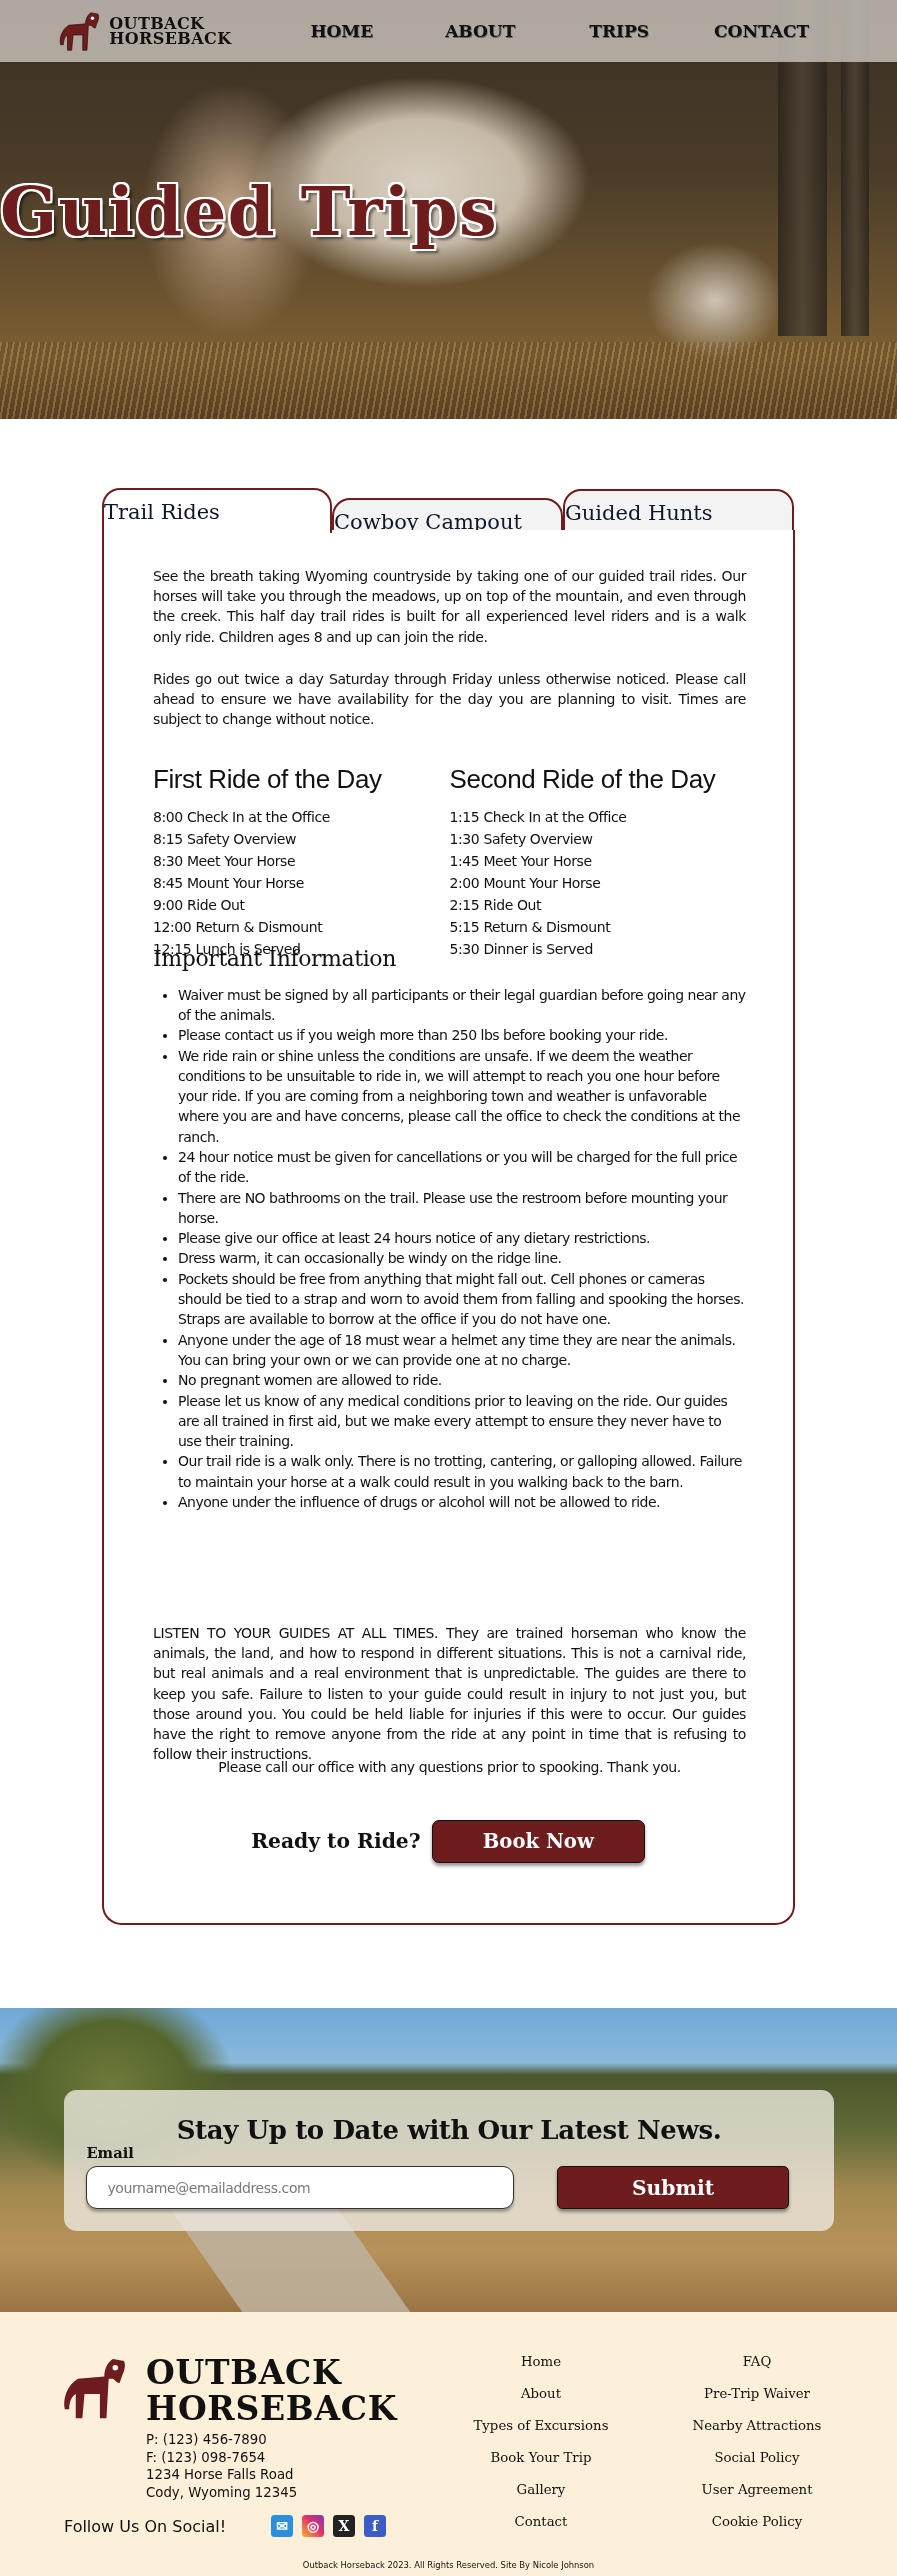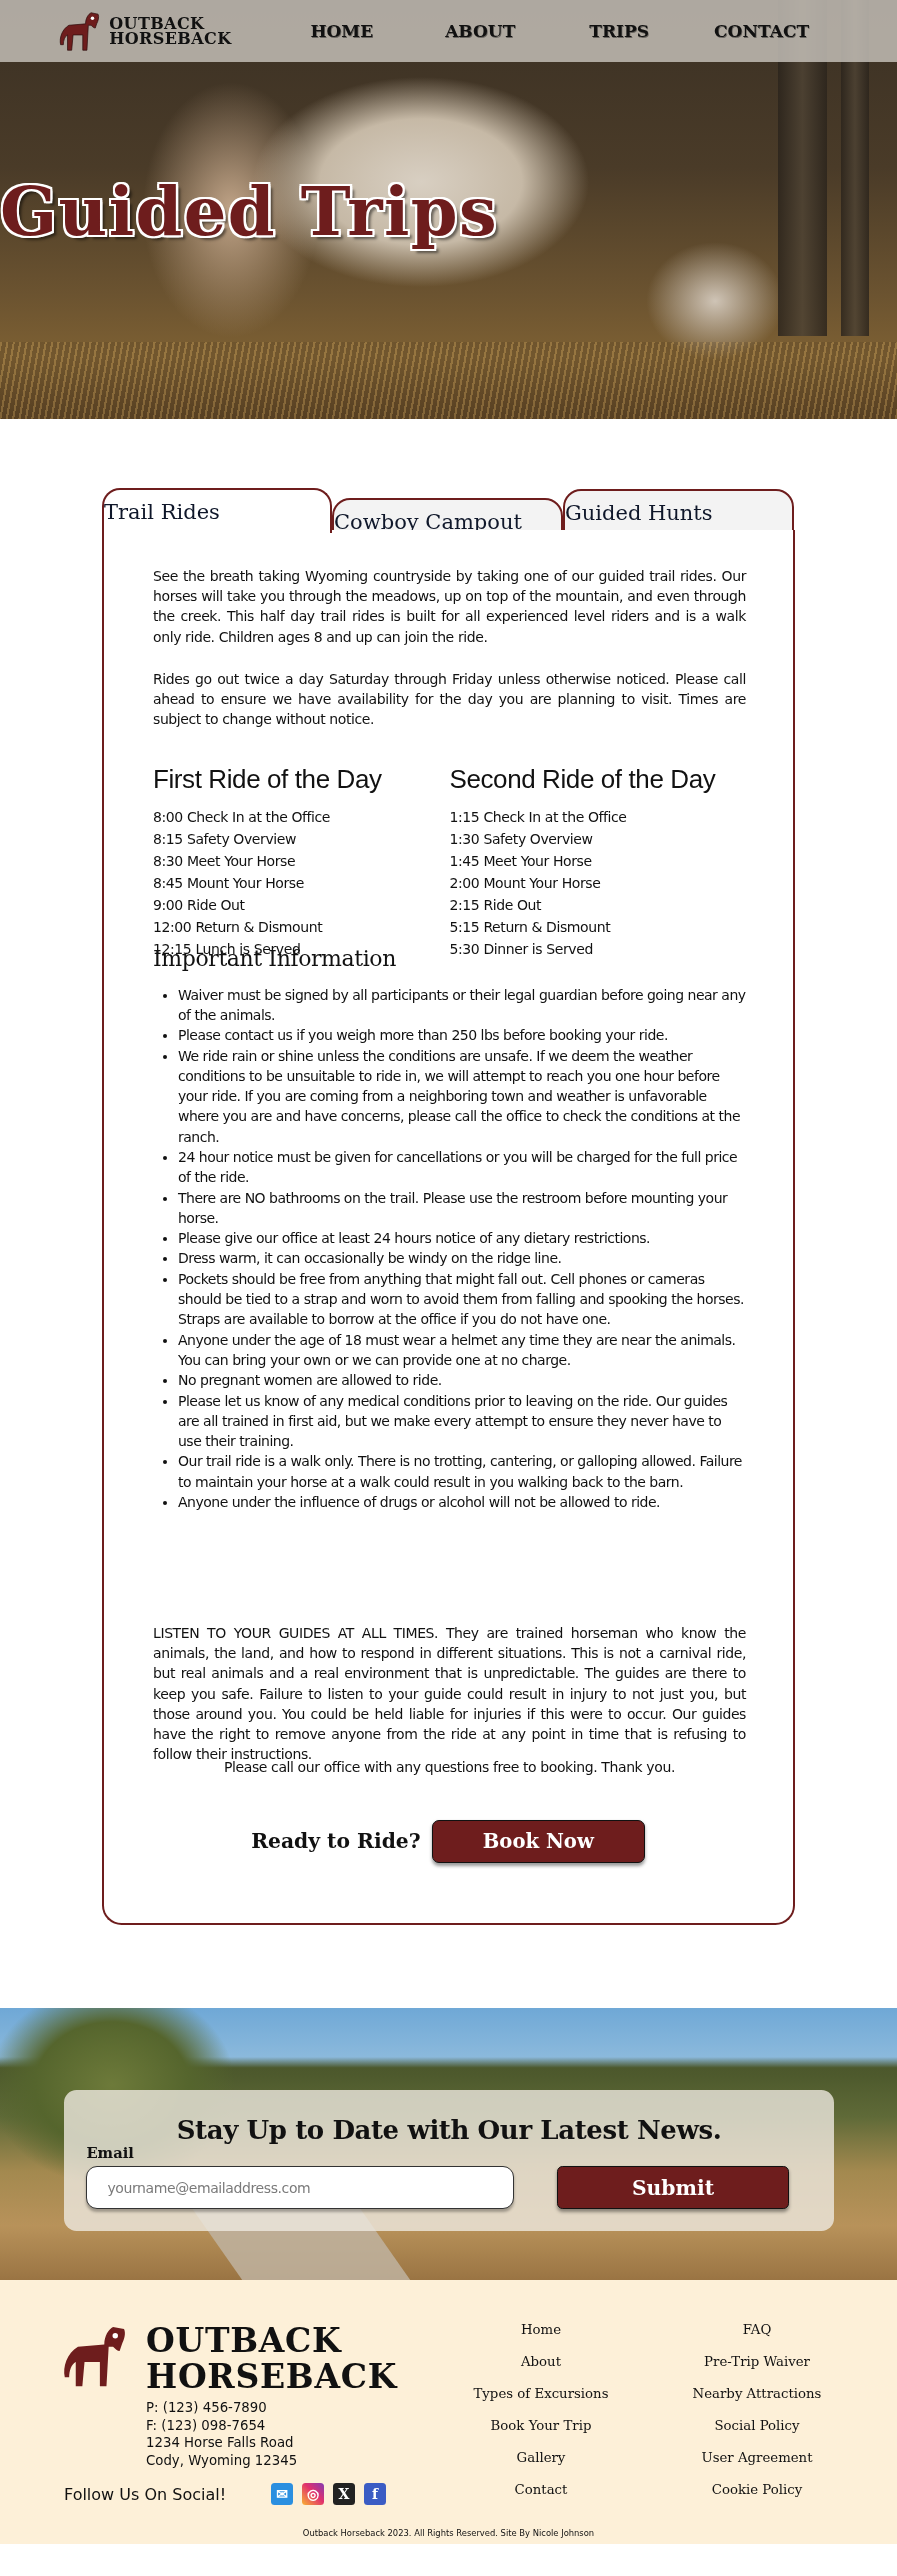--- a/index.html
+++ b/index.html
@@ -72,21 +72,21 @@
   .cta { position: absolute; top: 1290px; left: 0; width: 688px; display: flex; justify-content: center; align-items: center; }
   .cta-label { font-family: "DejaVu Serif", serif; font-weight: bold; font-size: 20.3px; margin-right: 11.2px; }
   .btn {
     background: #6e1d1d; color: #fff; border: 1.4px solid #111; border-radius: 7px;
     font-family: "DejaVu Serif", serif; font-weight: bold; box-shadow: 0 2.8px 3.5px rgba(0,0,0,0.4); cursor: pointer;
   }
   .book { width: 213px; height: 43px; font-size: 19.6px; }
 
   
   .news {
-    position: relative; width: 897px; height: 272px; overflow: hidden;
+    position: relative; width: 897px; height: 304px; overflow: hidden;
     background:
       linear-gradient(180deg, #6fa8d6 0%, #8bb9dc 18%, rgba(0,0,0,0) 22%),
       linear-gradient(180deg, #3d4a26 0%, #4e5a2d 25%, #5f6a38 40%, #a3894f 60%, #b8925a 80%, #9a7443 100%);
   }
   .news .trees { position: absolute; left: 0; top: 0; width: 294px; height: 210px; background: radial-gradient(ellipse 154px 126px at 112px 77px, #6d7a3a 0%, #55652d 50%, rgba(0,0,0,0) 80%); }
   .news .path { position: absolute; left: 203px; bottom: 0; width: 168px; height: 112px; background: #bfb3a0; transform: skewX(35deg); opacity: 0.85; }
   .news-panel {
     position: absolute; left: 64px; top: 82px; width: 770px; height: 141px;
     background: rgba(238,232,224,0.8); border-radius: 12.6px;
   }
@@ -197,21 +197,21 @@
           <li>Pockets should be free from anything that might fall out. Cell phones or cameras should be tied to a strap and worn to avoid them from falling and spooking the horses. Straps are available to borrow at the office if you do not have one.</li>
           <li>Anyone under the age of 18 must wear a helmet any time they are near the animals. You can bring your own or we can provide one at no charge.</li>
           <li>No pregnant women are allowed to ride.</li>
           <li>Please let us know of any medical conditions prior to leaving on the ride. Our guides are all trained in first aid, but we make every attempt to ensure they never have to use their training.</li>
           <li>Our trail ride is a walk only. There is no trotting, cantering, or galloping allowed. Failure to maintain your horse at a walk could result in you walking back to the barn.</li>
           <li>Anyone under the influence of drugs or alcohol will not be allowed to ride.</li>
         </ul>
       </div>
 
       <p class="content para p3">LISTEN TO YOUR GUIDES AT ALL TIMES. They are trained horseman who know the animals, the land, and how to respond in different situations. This is not a carnival ride, but real animals and a real environment that is unpredictable. The guides are there to keep you safe. Failure to listen to your guide could result in injury to not just you, but those around you. You could be held liable for injuries if this were to occur. Our guides have the right to remove anyone from the ride at any point in time that is refusing to follow their instructions.</p>
-      <p class="content thanks">Please call our office with any questions free to booking. Thank you.</p>
+      <p class="content thanks">Please call our office with any questions prior to spooking. Thank you.</p>
 
       <div class="cta">
         <span class="cta-label">Ready to Ride?</span>
         <button class="btn book">Book Now</button>
       </div>
     </div>
   </div>
 </main>
 
 <section class="news">

